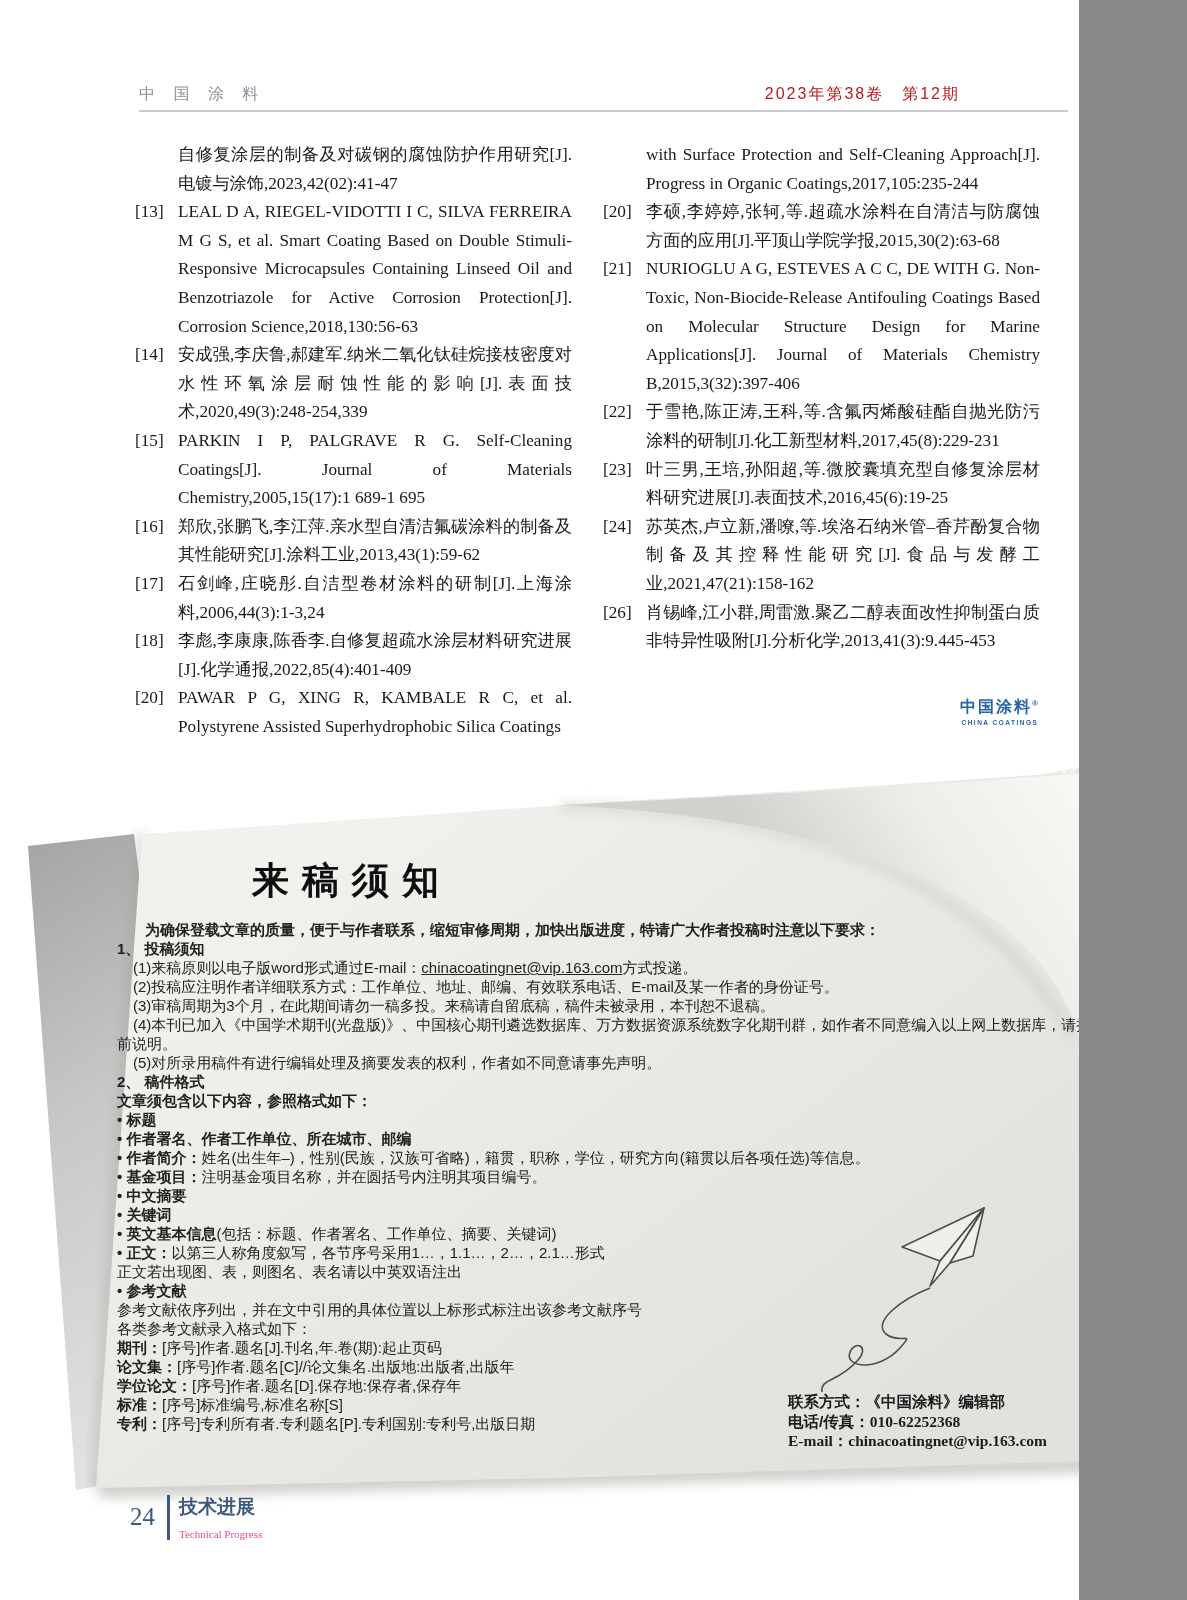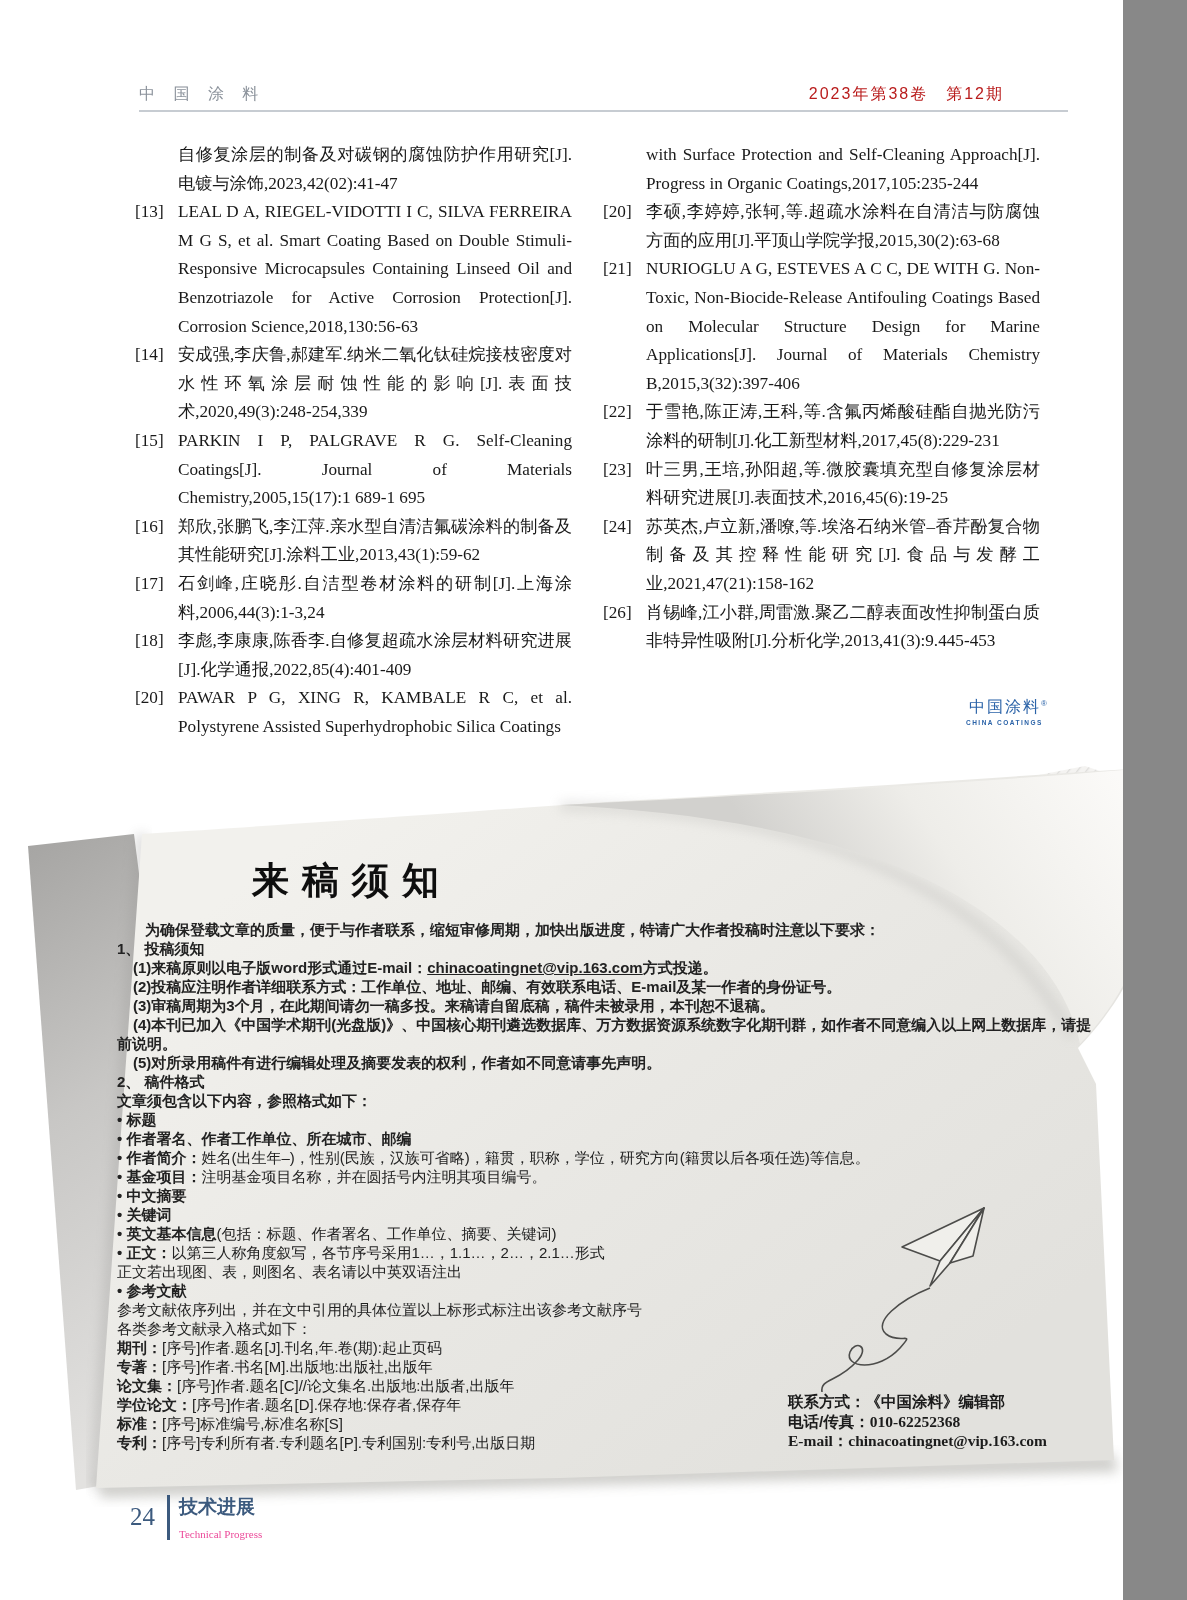--- a/index.html
+++ b/index.html
@@ -1,47 +1,47 @@
 <!DOCTYPE html>
 <html><head>
 <meta charset="utf-8">
 <style>
   html,body{margin:0;padding:0;background:#888;}
   .page{position:relative;width:1079px;height:1600px;background:#ffffff;overflow:hidden;
-        font-family:"Liberation Serif",serif;color:#191919;padding-left:44px;}
+        font-family:"Liberation Serif",serif;color:#191919;}
   
   .hdr-left{position:absolute;left:139px;top:84px;font-family:"Liberation Sans",sans-serif;
             font-size:16px;color:#8b929b;letter-spacing:7px;}
   .hdr-right{position:absolute;top:84px;right:119px;font-family:"Liberation Sans",sans-serif;
              font-size:16px;color:#b91c1c;letter-spacing:2px;}
   .hdr-line{position:absolute;left:139px;top:110px;width:929px;border-top:2px solid #c7ccd2;}
   
   .refs{position:absolute;left:135px;top:141px;width:905px;}
   .refcol{position:absolute;top:0;width:437px;}
   .refcol.l{left:0;} .refcol.r{left:468px;}
   .ref{position:relative;padding-left:43px;text-align:justify;font-size:17.2px;line-height:28.6px;}
   .ref .rn{position:absolute;left:0;top:0;}
   
   .logo{position:absolute;left:960px;top:697px;text-align:center;color:#2b63a8;
         font-family:"Liberation Sans",sans-serif;}
-  .logo-cn{font-weight:normal;font-size:16px;letter-spacing:2px;margin-left:9px;}
+  .logo-cn{font-weight:bold;font-size:16px;letter-spacing:2px;}
   .logo-cn sup{font-size:8px;}
   .logo-en{font-size:6.5px;letter-spacing:1.5px;font-weight:bold;margin-top:1px;}
   
   .stack-svg{position:absolute;left:0;top:0;width:1187px;height:1600px;z-index:0;}
   .above{z-index:2;}
   
   .notice-title{position:absolute;left:252px;top:856px;z-index:2;font-family:"Liberation Sans",sans-serif;
         font-weight:900;font-size:37px;letter-spacing:13px;color:#0e0e0e;}
   .notice-body{position:absolute;left:117px;top:920px;width:988px;z-index:2;
         font-family:"Liberation Sans",sans-serif;font-size:15px;line-height:19px;color:#222;}
   .notice-body p{margin:0;}
   .intro{text-indent:28px;font-weight:bold;}
   .sec{font-weight:bold;}
-  .para{text-indent:16px;font-weight:bold;}
+  .para{text-indent:16px;}
   .ln{margin-left:16px;}
   .bt::before{content:"• ";font-weight:bold;}
   .u{text-decoration:underline;}
   .contact{position:absolute;left:788px;top:1392px;z-index:2;font-family:"Liberation Sans",sans-serif;
         font-size:15.5px;line-height:19.5px;font-weight:bold;color:#1c1c1c;}
   .contact .srf{font-family:"Liberation Serif",serif;}
   
   .footer{position:absolute;left:130px;top:1494px;display:flex;align-items:center;z-index:2;}
   .pageno{font-size:25px;color:#3c5a7e;font-family:"Liberation Serif",serif;}
   .fdiv{width:3px;height:45px;background:#3c5a7e;margin:0 9px 0 12px;}
@@ -155,21 +155,20 @@
     <p class="ln bt"><b>基金项目：</b><span>注明基金项目名称，并在圆括号内注明其项目编号。</span></p>
     <p class="ln bt"><b>中文摘要</b><span></span></p>
     <p class="ln bt"><b>关键词</b><span></span></p>
     <p class="ln bt"><b>英文基本信息</b><span>(包括：标题、作者署名、工作单位、摘要、关键词)</span></p>
     <p class="ln bt"><b>正文：</b><span>以第三人称角度叙写，各节序号采用1…，1.1…，2…，2.1…形式</span></p>
     <p class="ln"><b></b><span>正文若出现图、表，则图名、表名请以中英双语注出</span></p>
     <p class="ln bt"><b>参考文献</b><span></span></p>
     <p class="ln"><b></b><span>参考文献依序列出，并在文中引用的具体位置以上标形式标注出该参考文献序号</span></p>
     <p class="ln"><b></b><span>各类参考文献录入格式如下：</span></p>
     <p class="ln"><b>期刊：</b><span>[序号]作者.题名[J].刊名,年.卷(期):起止页码</span></p>
-    <p class="ln"><b>专著：</b><span>[序号]作者.书名[M].出版地:出版社,出版年</span></p>
     <p class="ln"><b>论文集：</b><span>[序号]作者.题名[C]//论文集名.出版地:出版者,出版年</span></p>
     <p class="ln"><b>学位论文：</b><span>[序号]作者.题名[D].保存地:保存者,保存年</span></p>
     <p class="ln"><b>标准：</b><span>[序号]标准编号,标准名称[S]</span></p>
     <p class="ln"><b>专利：</b><span>[序号]专利所有者.专利题名[P].专利国别:专利号,出版日期</span></p>
   </div>
 
   <div class="contact">
     <div>联系方式：《中国涂料》编辑部</div>
     <div><span>电话/传真：</span><span class="srf">010-62252368</span></div>
     <div><span class="srf">E-mail：</span><span class="srf">chinacoatingnet@vip.163.com</span></div>

